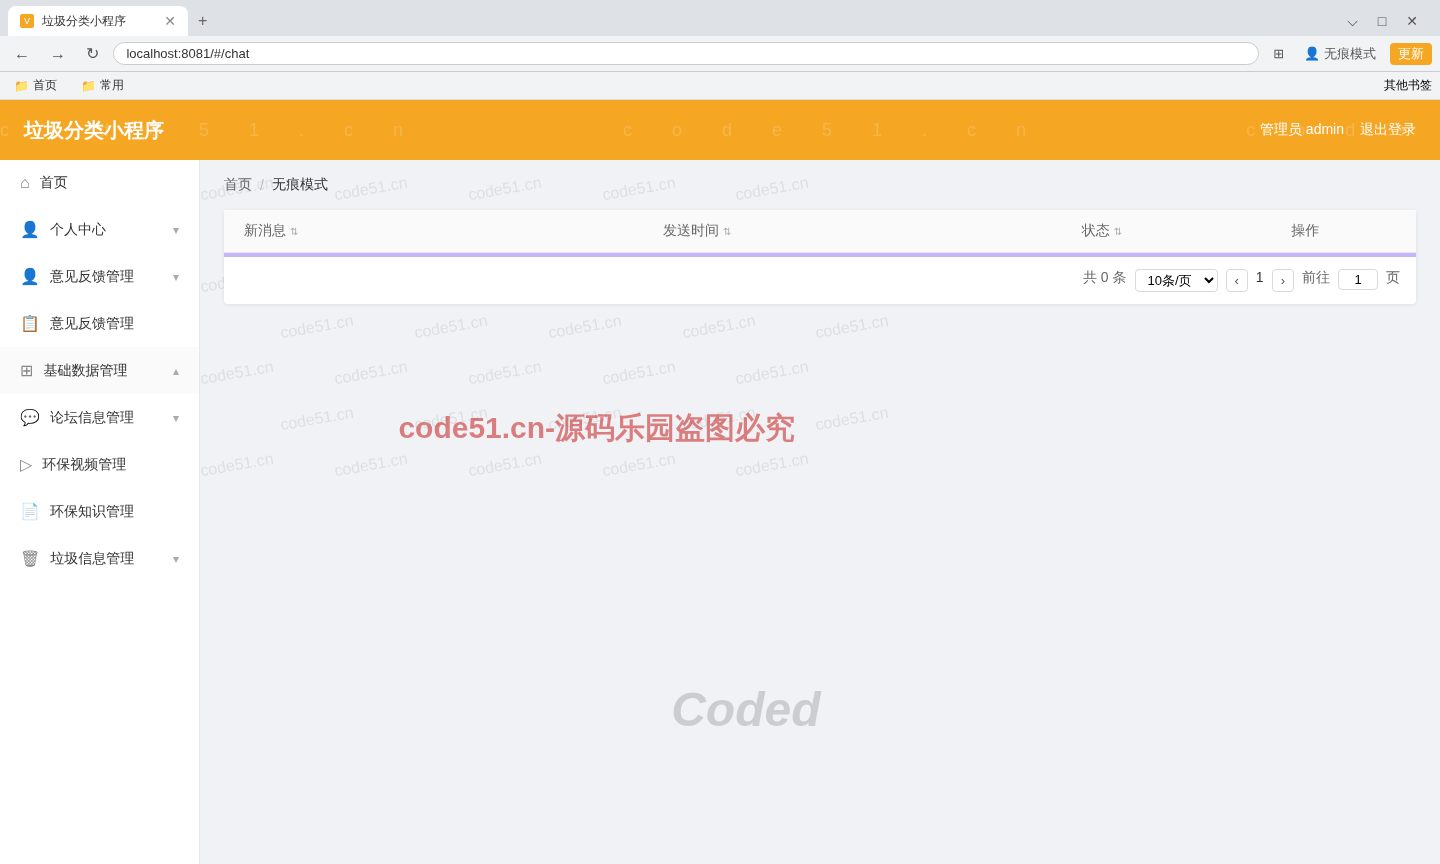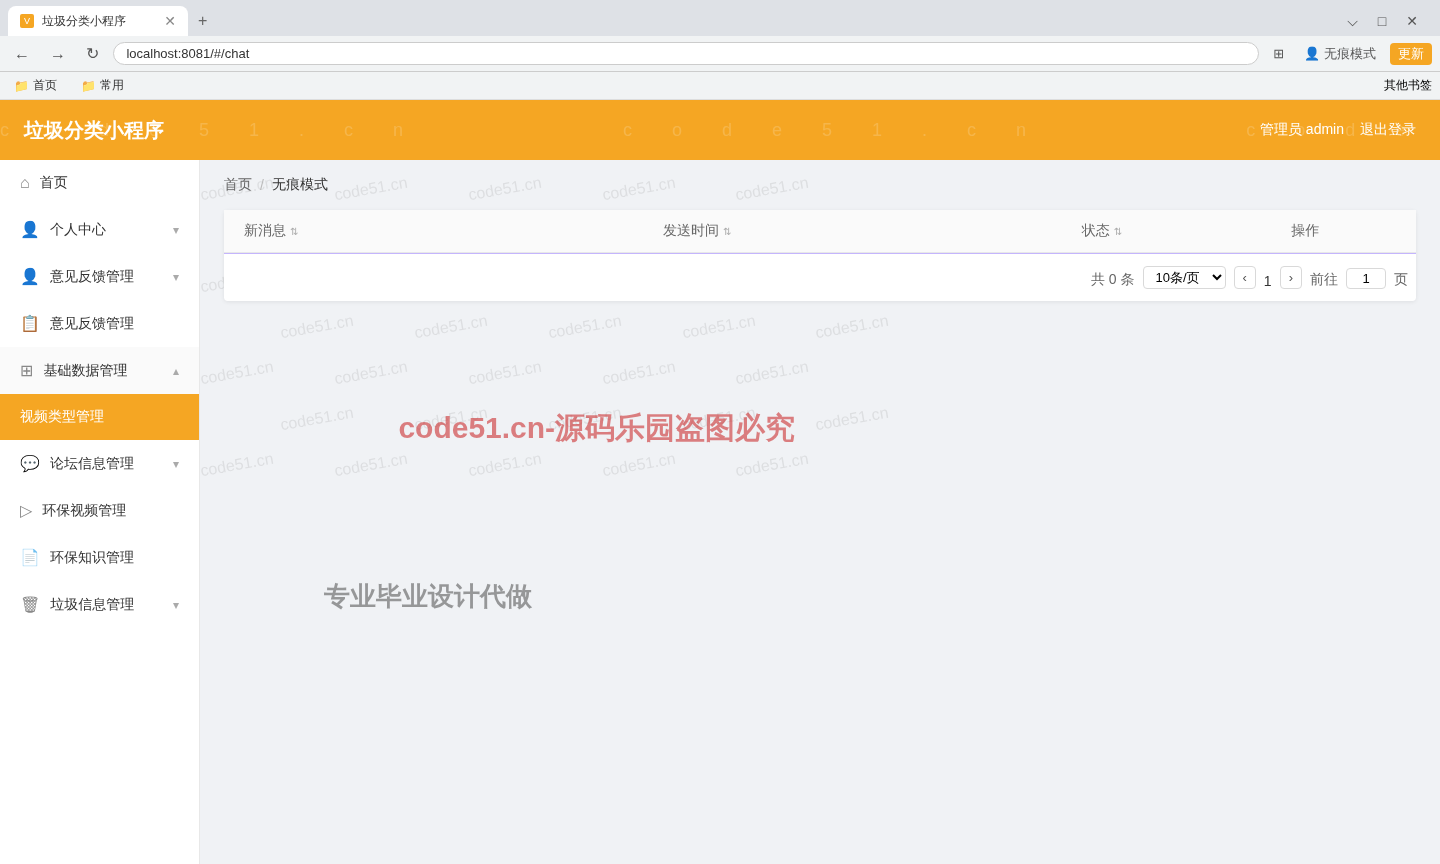--- a/index.html
+++ b/index.html
@@ -59,21 +59,21 @@
 
     
     .table-card { background: #fff; border-radius: 4px; box-shadow: 0 1px 4px rgba(0,0,0,0.08); padding: 0; }
     .table-header { display: flex; background: #fafafa; border-bottom: 1px solid #e8e8e8; padding: 12px 20px; }
     .th { flex: 1; color: #666; font-size: 14px; display: flex; align-items: center; gap: 4px; }
     .th .sort-icon { font-size: 10px; color: #aaa; cursor: pointer; }
     .th:last-child { flex: 0.5; }
     .table-empty { padding: 60px 20px; text-align: center; color: #999; font-size: 14px; }
 
     
-    .pagination-bar { display: flex; align-items: flex-end; justify-content: flex-end; padding: 12px 8px; gap: 8px; border-top: 1px solid #c4b5fd; }
+    .pagination-bar { display: flex; align-items: flex-start; justify-content: flex-end; padding: 12px 16px; gap: 8px; border-top: 4px solid #c4b5fd; }
     .pagination-info { color: #666; font-size: 14px; }
     .pagination-size { border: 1px solid #d9d9d9; border-radius: 4px; padding: 2px 8px; font-size: 13px; background: #fff; cursor: pointer; }
     .pagination-btn { border: 1px solid #d9d9d9; background: #fff; border-radius: 4px; padding: 3px 8px; cursor: pointer; color: #555; font-size: 13px; }
     .pagination-current { color: #333; font-size: 14px; }
     .pagination-input { border: 1px solid #d9d9d9; border-radius: 4px; padding: 2px 6px; width: 40px; text-align: center; font-size: 13px; }
 
     
     .wm-grid { position: absolute; top: 0; left: 0; right: 0; bottom: 0; pointer-events: none; z-index: 1; overflow: hidden; }
 
     .col-msg { flex: 2; }
@@ -172,23 +172,20 @@
         <span class="item-icon">📋</span>
         <span>意见反馈管理</span>
       </div>
 
       <div class="sidebar-section-header" style="background:#fafafa;">
         <span class="item-icon">⊞</span>
         <span>基础数据管理</span>
         <span class="arrow">▴</span>
       </div>
 
-      <div class="sidebar-item active">
-        <span>视频类型管理</span>
-      </div>
 
       <div class="sidebar-section-header">
         <span class="item-icon">💬</span>
         <span>论坛信息管理</span>
         <span class="arrow">▾</span>
       </div>
 
       <div class="sidebar-item">
         <span class="item-icon">▷</span>
         <span>环保视频管理</span>
@@ -258,24 +255,24 @@
             <span style="font-size:16px;color:#888;transform:rotate(-10deg);display:inline-block;">code51.cn</span>
             <span style="font-size:16px;color:#888;transform:rotate(-10deg);display:inline-block;">code51.cn</span>
             <span style="font-size:16px;color:#888;transform:rotate(-10deg);display:inline-block;">code51.cn</span>
           </div>
         </div>
 
         <div style="position:absolute;top:38%;left:16%;transform:translateY(-50%);">
           <span style="color:rgba(200,30,30,0.55);font-size:30px;font-weight:bold;">code51.cn-源码乐园盗图必究</span>
         </div>
 
-        <div style="position:absolute;top:62%;left:10%;transform:translateY(-50%);">
-          <span style="color:rgba(40,40,40,0.45);font-size:26px;font-weight:bold;">专业毕业设计代做</span>
-        </div>
-
+
+        <div style="position:absolute;top:78%;left:38%;transform:translateY(-50%);">
+          <span style="color:rgba(40,40,40,0.18);font-size:48px;font-weight:bold;font-style:italic;">Coded</span>
+        </div>
       </div>
 
       <div class="breadcrumb" style="position:relative;z-index:3;">
         <a class="breadcrumb-link">首页</a>
         <span class="breadcrumb-sep">/</span>
         <span class="breadcrumb-current">无痕模式</span>
       </div>
 
       <div class="table-card" style="position:relative;z-index:3;">
         <div class="table-header">

